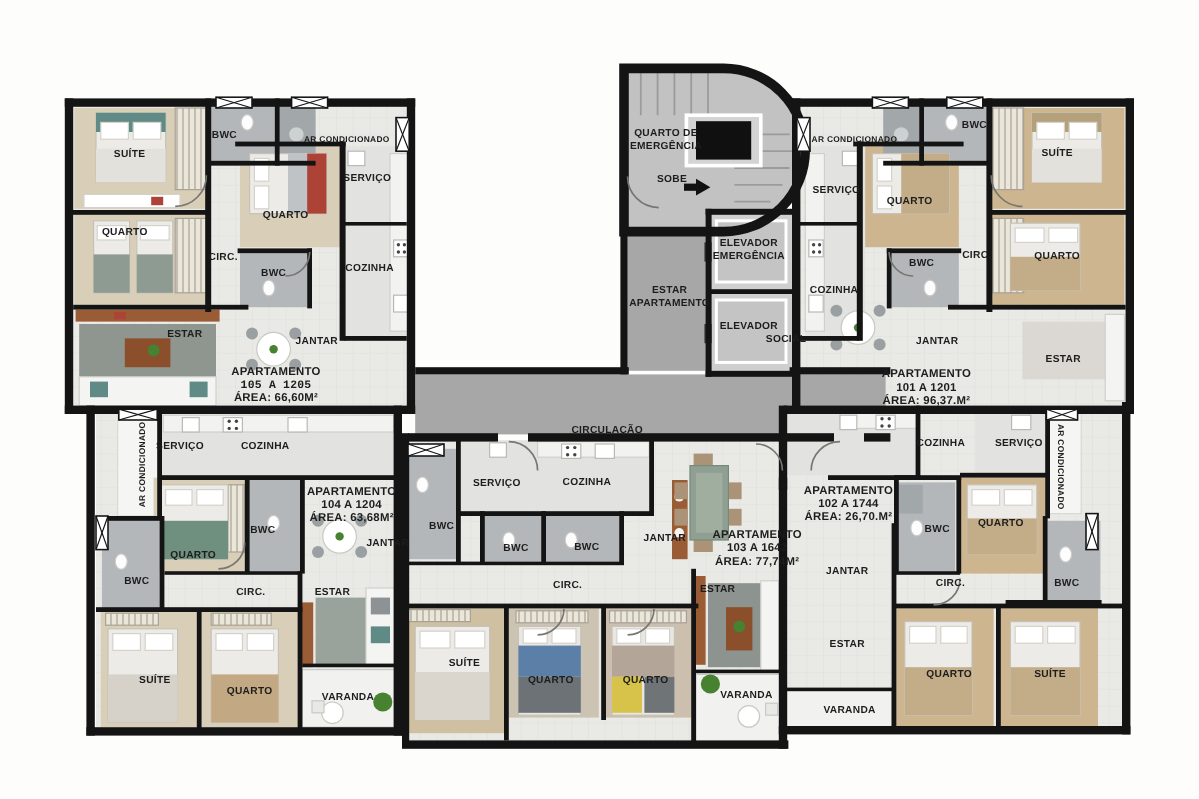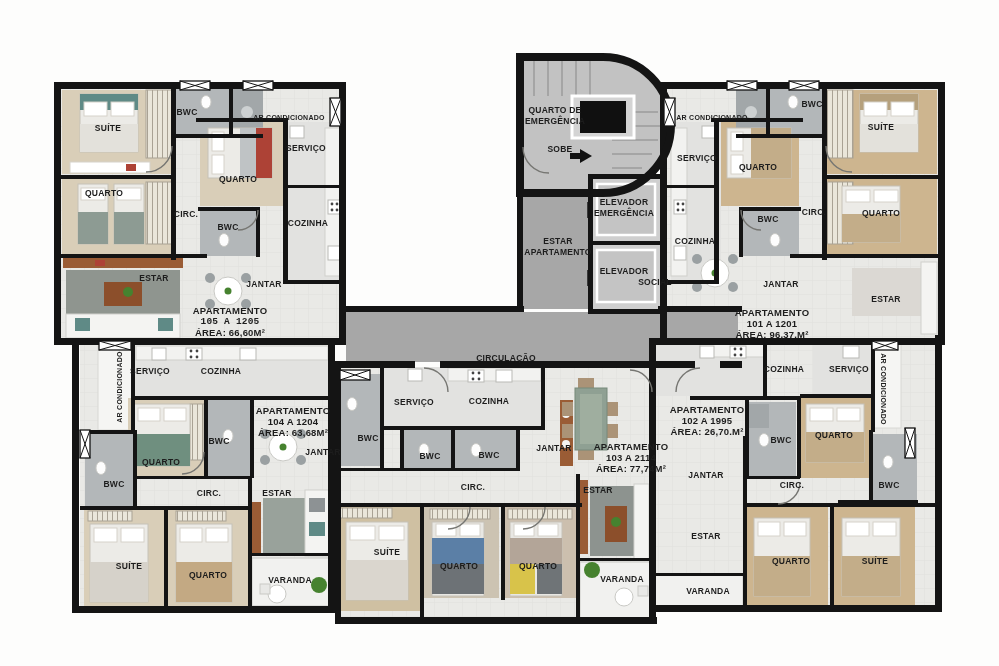--- a/index.html
+++ b/index.html
@@ -623,31 +623,31 @@
       <div class="lbl" style="left: 430px; top: 456px;">BWC</div>
       <div class="lbl" style="left: 489px; top: 455px;">BWC</div>
       <div class="lbl" style="left: 554px; top: 448px;">JANTAR</div>
       <div class="lbl" style="left: 473px; top: 487px;">CIRC.</div>
       <div class="lbl" style="left: 598px; top: 490px;">ESTAR</div>
       <div class="lbl" style="left: 387px; top: 552px;">SUÍTE</div>
       <div class="lbl" style="left: 459px; top: 566px;">QUARTO</div>
       <div class="lbl" style="left: 538px; top: 566px;">QUARTO</div>
       <div class="lbl" style="left: 622px; top: 579px;">VARANDA</div>
       <div class="lbl info" style="left: 631px; top: 446px;">APARTAMENTO</div>
-      <div class="lbl info" style="left: 631px; top: 457px;">103 A 2114</div>
+      <div class="lbl info" style="left: 631px; top: 457px;">103 A 1642</div>
       <div class="lbl info" style="left: 631px; top: 468px;">ÁREA: 77,74M²</div>
       <div class="lbl" style="left: 784px; top: 369px;">COZINHA</div>
       <div class="lbl" style="left: 849px; top: 369px;">SERVIÇO</div>
       <div class="lbl" style="left: 883px; top: 389px; font-size: 7px; transform: translate(-50%, -50%) rotate(90deg);">AR CONDICIONADO</div>
       <div class="lbl" style="left: 781px; top: 440px;">BWC</div>
       <div class="lbl" style="left: 834px; top: 435px;">QUARTO</div>
       <div class="lbl" style="left: 889px; top: 485px;">BWC</div>
       <div class="lbl" style="left: 792px; top: 485px;">CIRC.</div>
       <div class="lbl" style="left: 706px; top: 475px;">JANTAR</div>
       <div class="lbl" style="left: 706px; top: 536px;">ESTAR</div>
       <div class="lbl" style="left: 708px; top: 591px;">VARANDA</div>
       <div class="lbl" style="left: 791px; top: 561px;">QUARTO</div>
       <div class="lbl" style="left: 875px; top: 561px;">SUÍTE</div>
       <div class="lbl info" style="left: 707px; top: 409px;">APARTAMENTO</div>
-      <div class="lbl info" style="left: 707px; top: 420px;">102 A 1995</div>
+      <div class="lbl info" style="left: 707px; top: 420px;">102 A 1744</div>
       <div class="lbl info" style="left: 707px; top: 431px;">ÁREA: 26,70.M²</div>
     </div>
 </div>
 
 </body></html>

